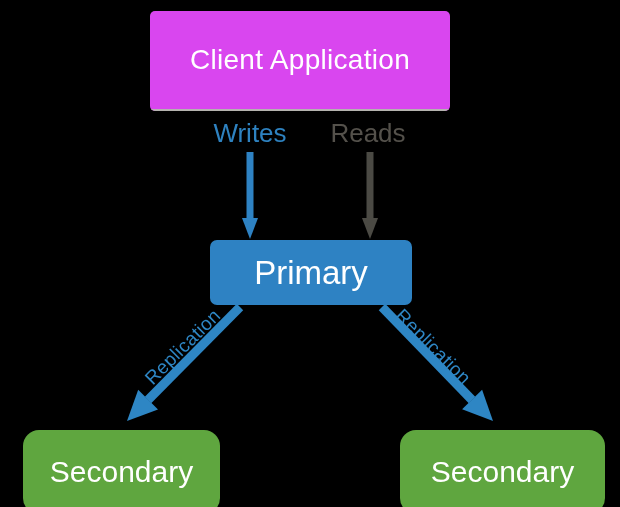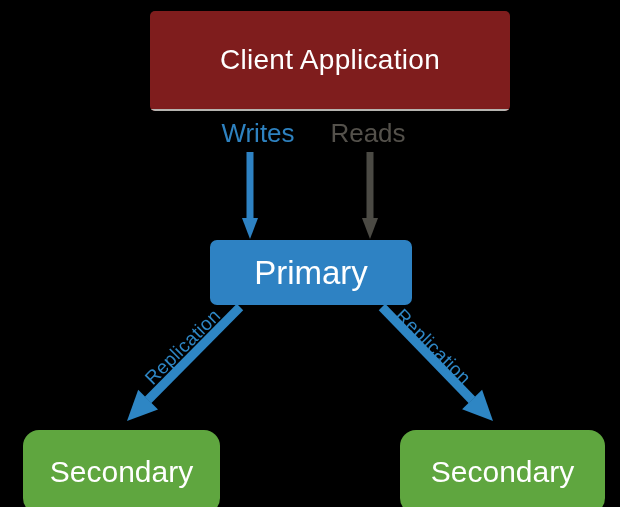--- a/index.html
+++ b/index.html
@@ -13,22 +13,22 @@
     width: 620px;
     height: 507px;
     background: #000000;
     overflow: hidden;
   }
   .abs { position: absolute; }
 
   
   .header-box {
     left: 150px; top: 11px;
-    width: 360px; height: 100px;
-    background: #7f1d1d;
+    width: 300px; height: 100px;
+    background: #d946ef;
     border-radius: 5px;
     display: flex;
     flex-direction: column;
     overflow: hidden;
   }
   .header-row {
     flex: 1;
     display: flex;
     align-items: center;
     justify-content: center;
@@ -44,21 +44,21 @@
 
   
   .edge-label {
     width: 120px;
     height: 28px;
     display: flex;
     align-items: center;
     justify-content: center;
     font-size: 26px;
   }
-  .writes-label { left: 198px; top: 119px; color: #2e82c0; }
+  .writes-label { left: 190px; top: 119px; color: #2e82c0; }
   .reads-label  { left: 308px; top: 119px; color: #54514b; }
 
   .replication-label {
     width: 124px;
     height: 22px;
     display: flex;
     align-items: center;
     justify-content: center;
     font-size: 19px;
     color: #2e86c4;

